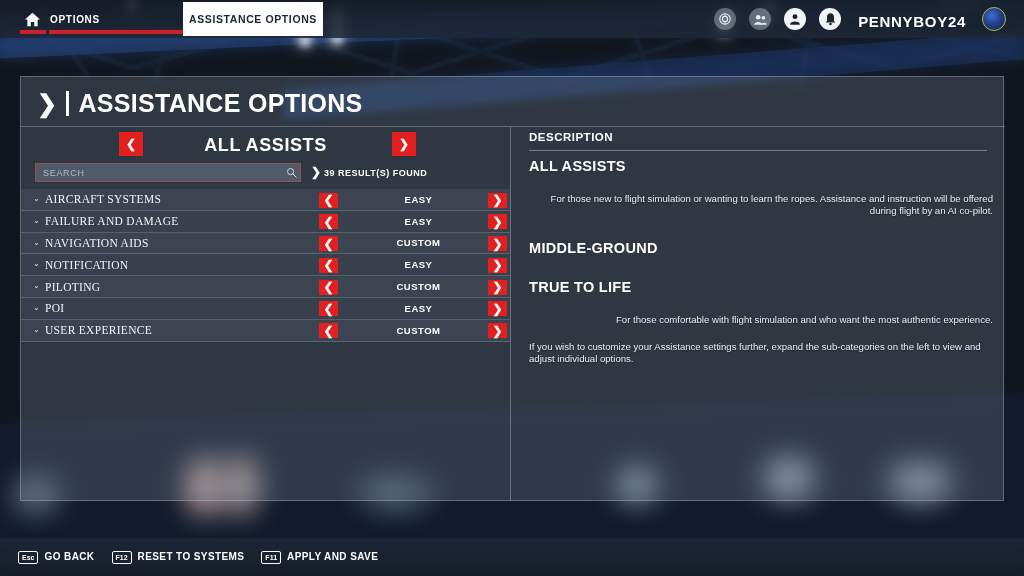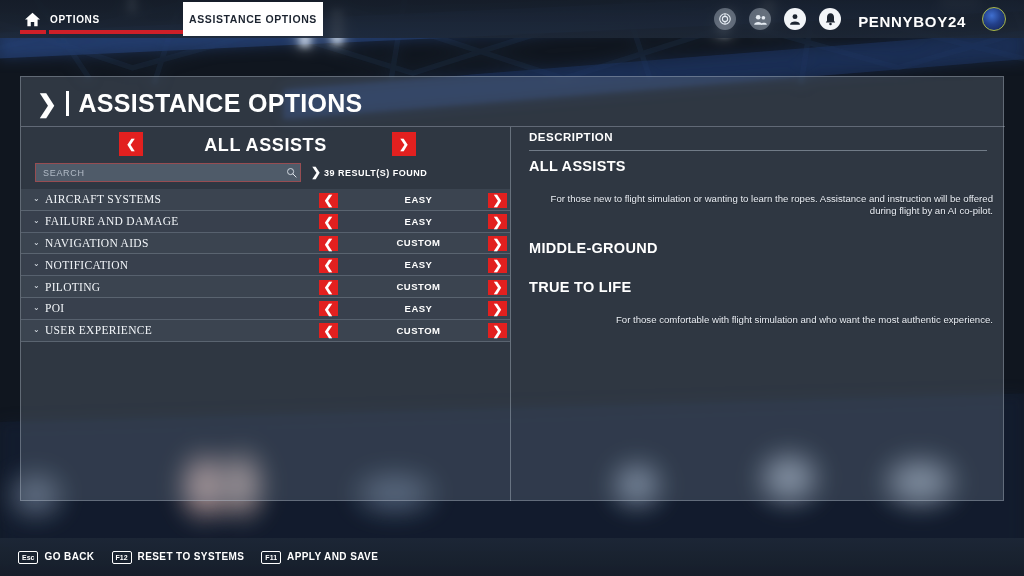--- a/index.html
+++ b/index.html
@@ -418,20 +418,21 @@
 
   <div id="right-col">
     <div id="desc-title">DESCRIPTION</div>
     <div id="desc-rule"></div>
     <div id="desc-body">
         <div class="d-head">ALL ASSISTS</div>
         <div class="d-text">For those new to flight simulation or wanting to learn the ropes. Assistance and instruction will be offered during flight by an AI co-pilot.</div>
         <div class="d-head">MIDDLE-GROUND</div>
         <div class="d-head">TRUE TO LIFE</div>
         <div class="d-text">For those comfortable with flight simulation and who want the most authentic experience.</div>
+        <div class="d-note">If you wish to customize your Assistance settings further, expand the sub-categories on the left to view and adjust individual options.</div>
       </div>
   </div>
 </div>
 
 <div id="bottombar">
     <div class="hint">
       <span class="keycap">Esc</span>
       <span class="hint-label">GO BACK</span>
     </div>
     <div class="hint">

